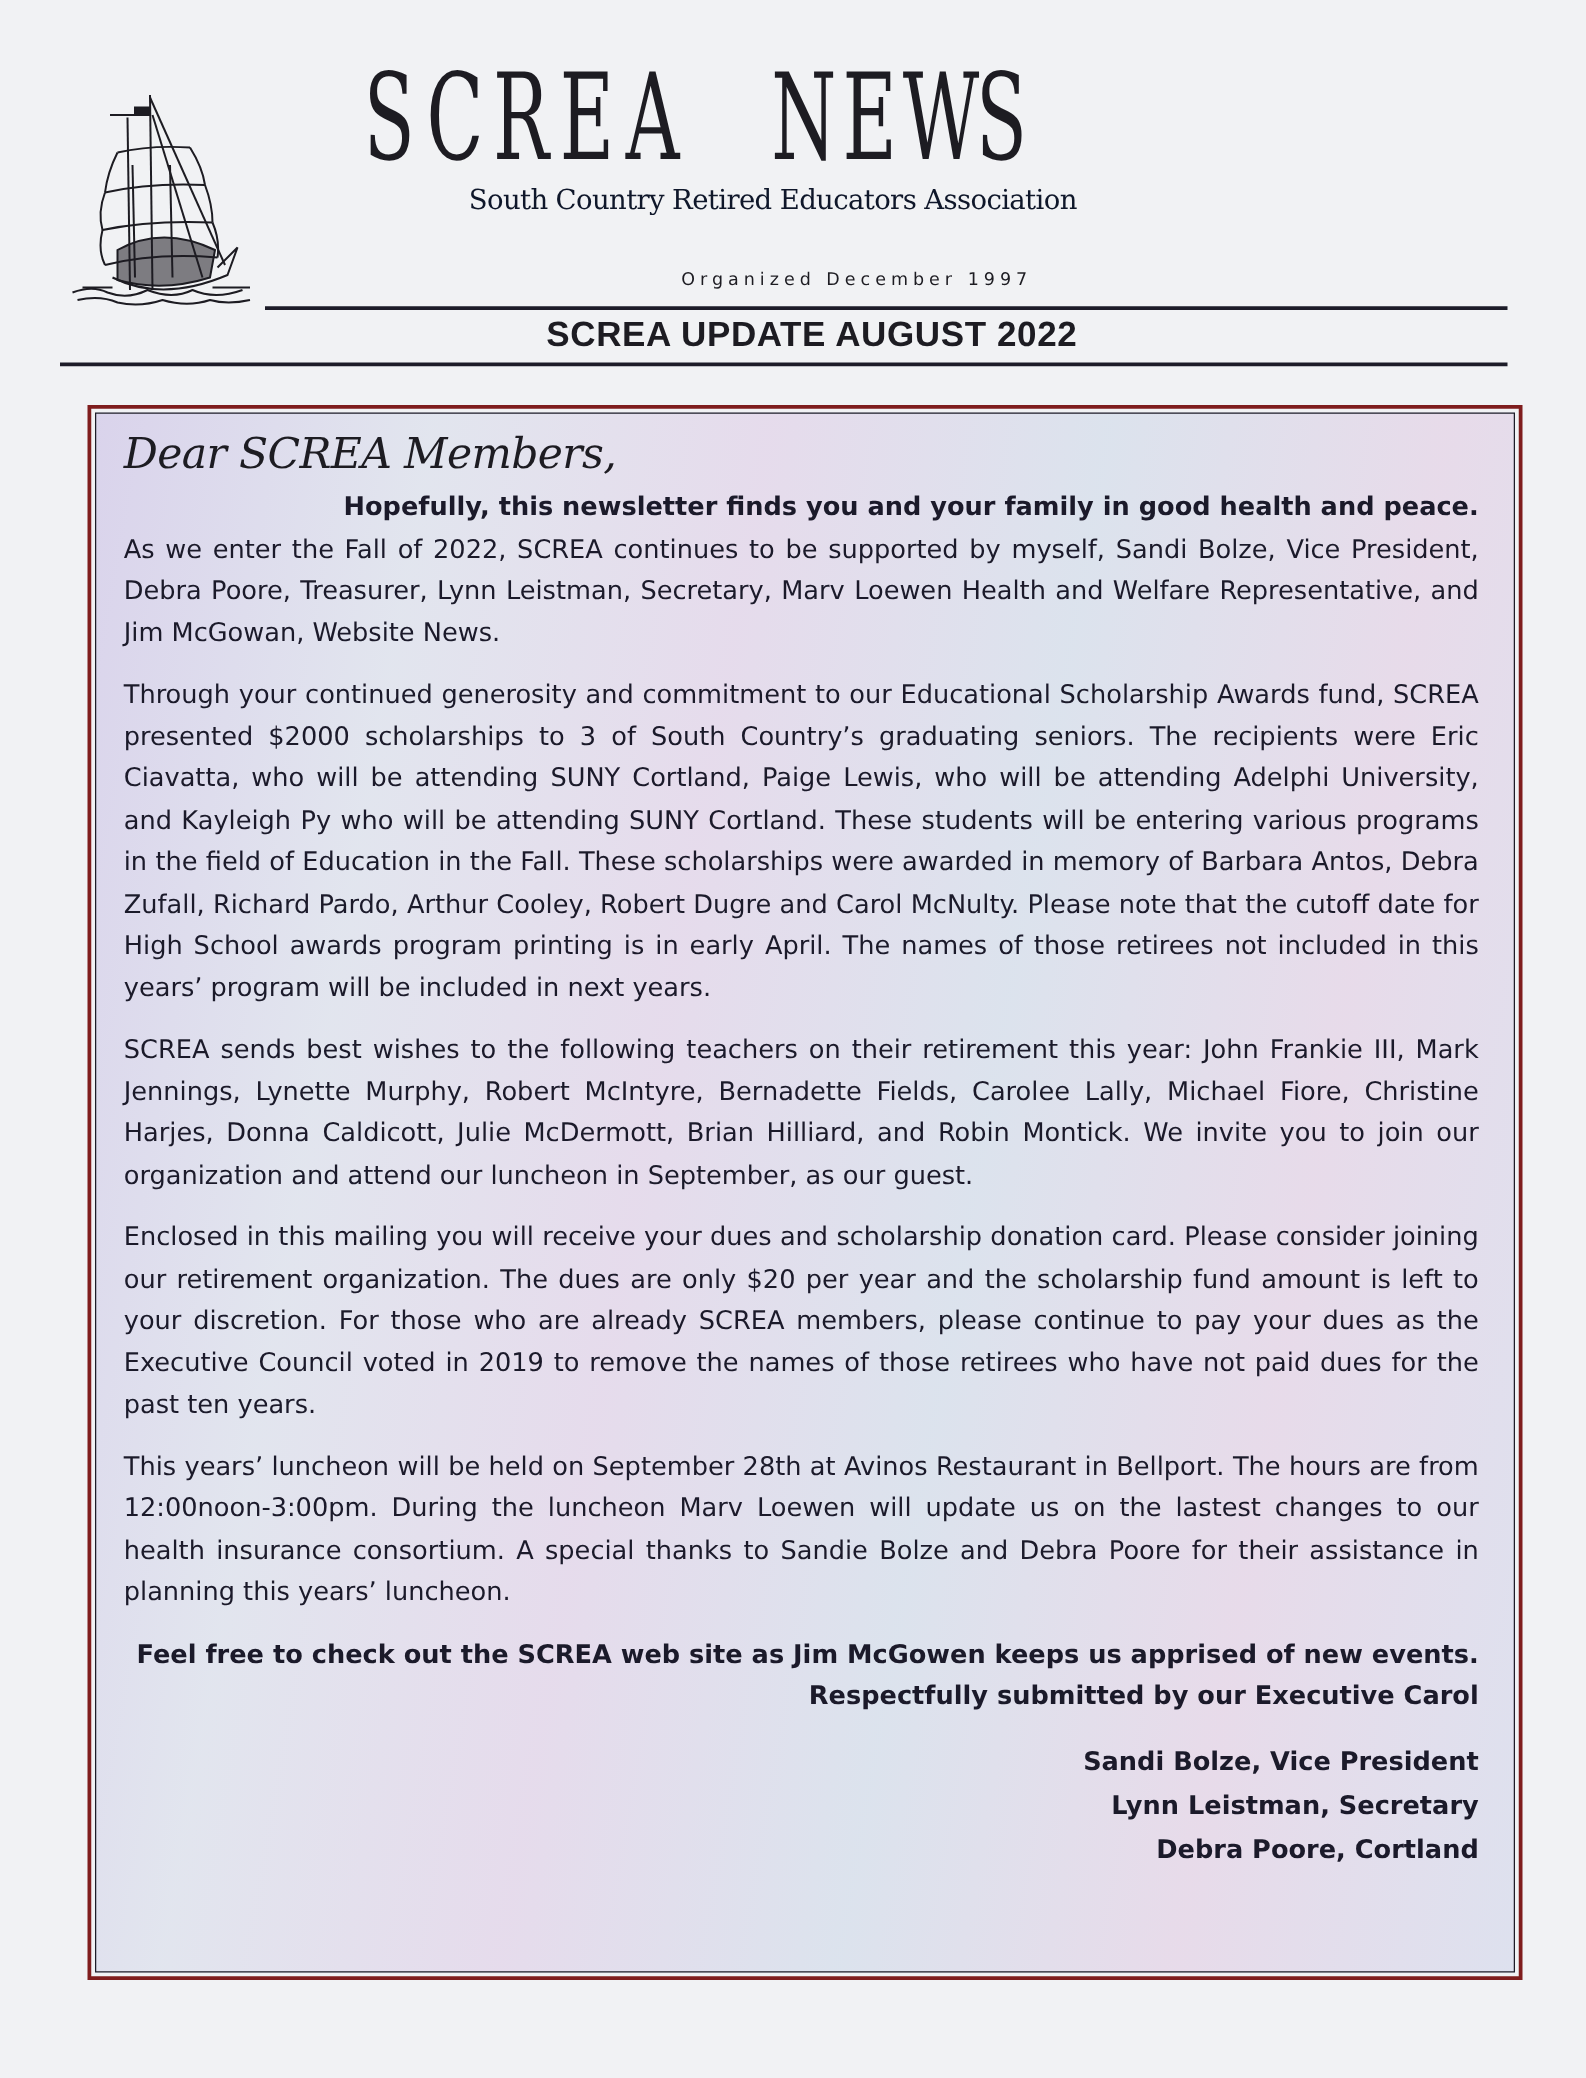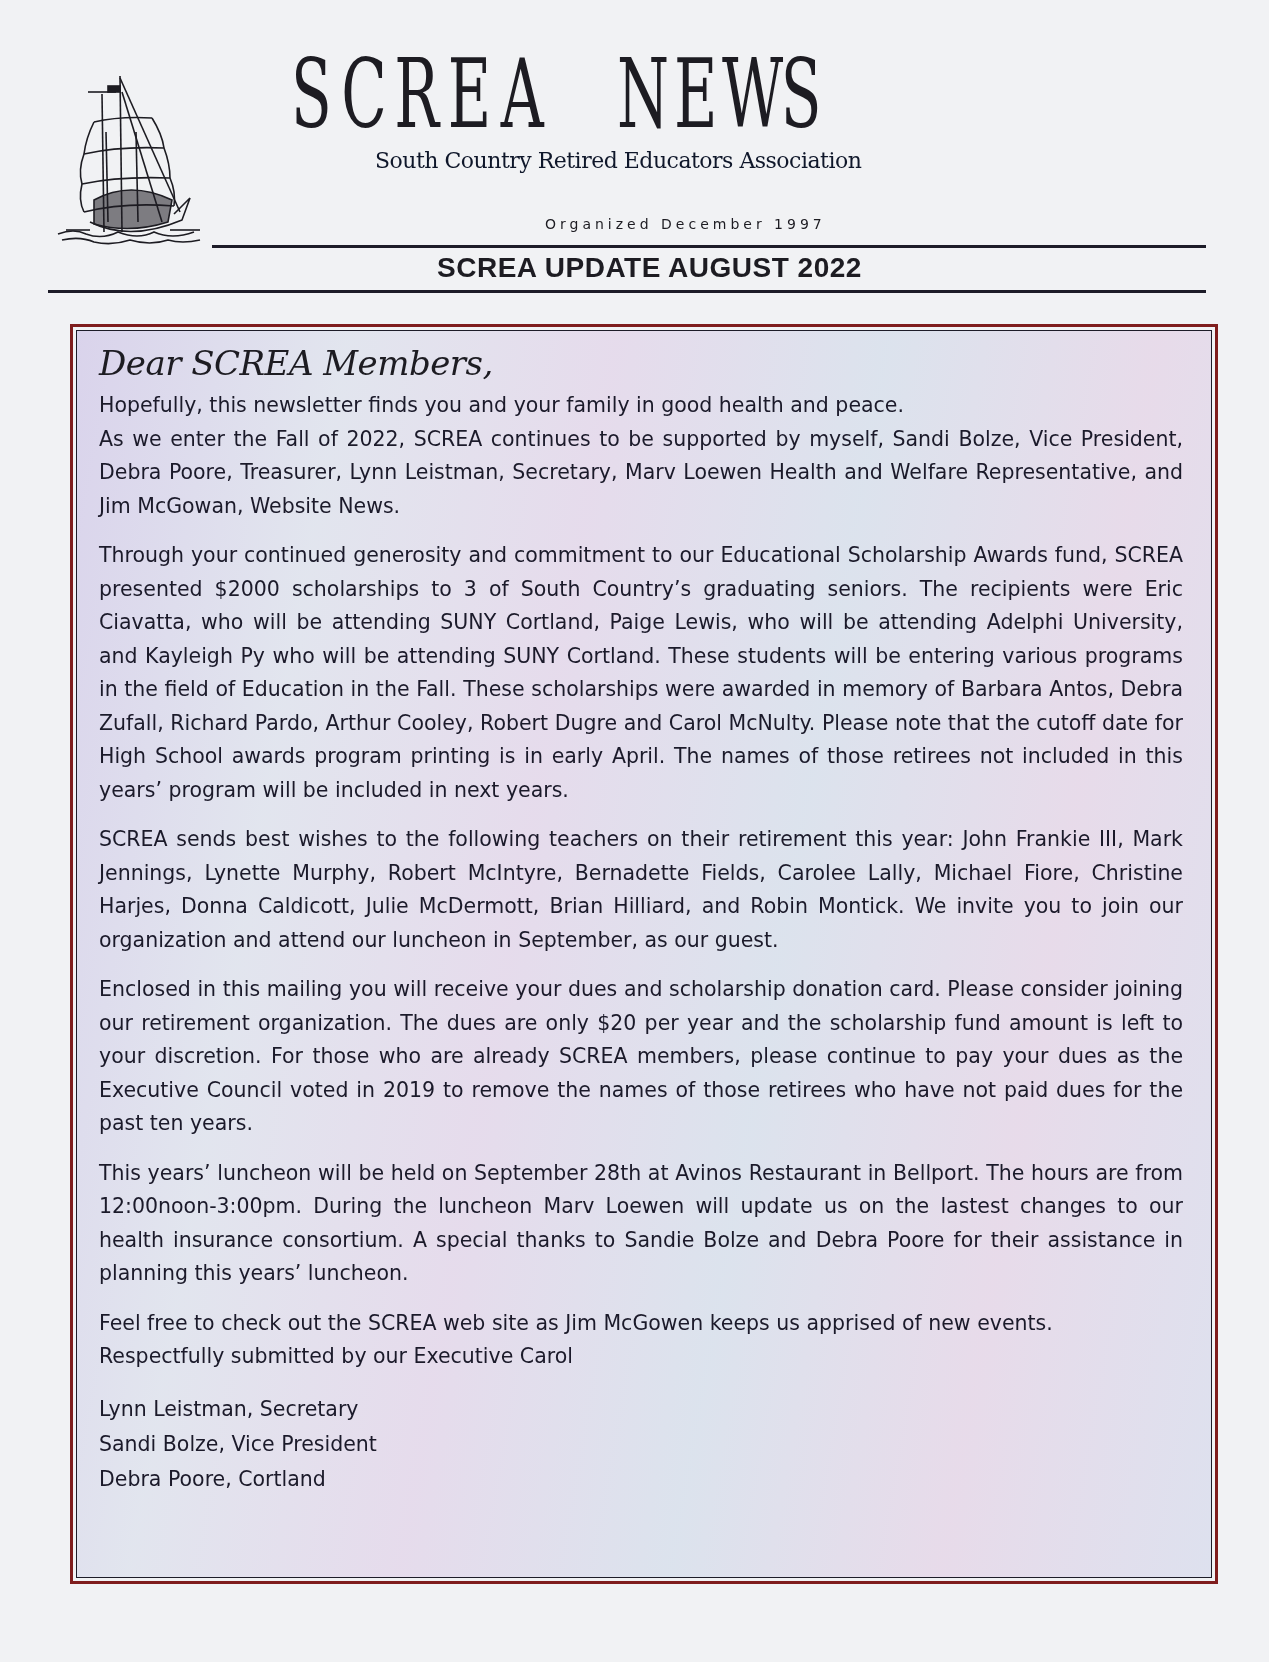--- a/index.html
+++ b/index.html
@@ -80,21 +80,21 @@
   }
   .letter-text {
     font-family: "DejaVu Sans", "Liberation Sans", sans-serif;
     font-size: 20.5px; line-height: 33.5px;
     color: #1b1a2a;
     text-align: justify;
     margin: 0;
   }
   .para { margin: 0 0 16px 0; }
   .para p { margin: 0; }
-  .nojust { text-align: left; }
+  .nojust { text-align: right; font-weight: bold; }
   .board { margin-top: 18px; }
   .board div { line-height: 35px; }
 </style>
 </head>
 <body>
 
 <svg class="ship" viewBox="0 0 160 180" xmlns="http://www.w3.org/2000/svg" fill="none" stroke="#1d1c22" stroke-width="1.6">
   <line x1="70" y1="4" x2="72" y2="160"></line>
   <line x1="52" y1="22" x2="54" y2="160"></line>
   <rect x="58" y="14" width="12" height="6" fill="#1d1c22"></rect>
@@ -151,19 +151,19 @@
         <p>Enclosed in this mailing you will receive your dues and scholarship donation card. Please consider joining our retirement organization. The dues are only $20 per year and the scholarship fund amount is left to your discretion. For those who are already SCREA members, please continue to pay your dues as the Executive Council voted in 2019 to remove the names of those retirees who have not paid dues for the past ten years.</p>
       </div>
       <div class="para">
         <p>This years’ luncheon will be held on September  28th at Avinos Restaurant in Bellport. The hours are from 12:00noon-3:00pm. During the luncheon Marv Loewen will update us on the lastest changes to our health insurance consortium. A special thanks to Sandie Bolze and Debra Poore for their assistance in planning this years’ luncheon.</p>
       </div>
       <div class="para nojust">
         <p>Feel free to check out the SCREA web site as Jim McGowen keeps us apprised of new events.</p>
         <p>Respectfully submitted by our Executive Carol</p>
       </div>
       <div class="board nojust">
+        <div>Sandi Bolze, Vice President</div>
         <div>Lynn Leistman, Secretary</div>
-        <div>Sandi Bolze, Vice President</div>
         <div>Debra Poore, Cortland</div>
       </div>
     </div>
   </div>
 </div>
 
 </body></html>

